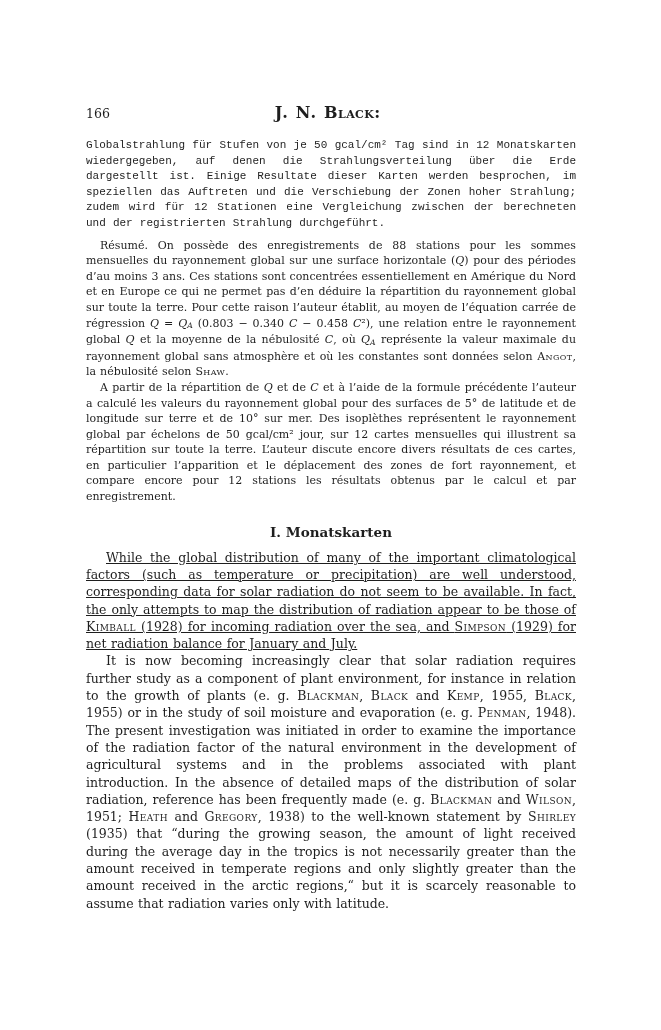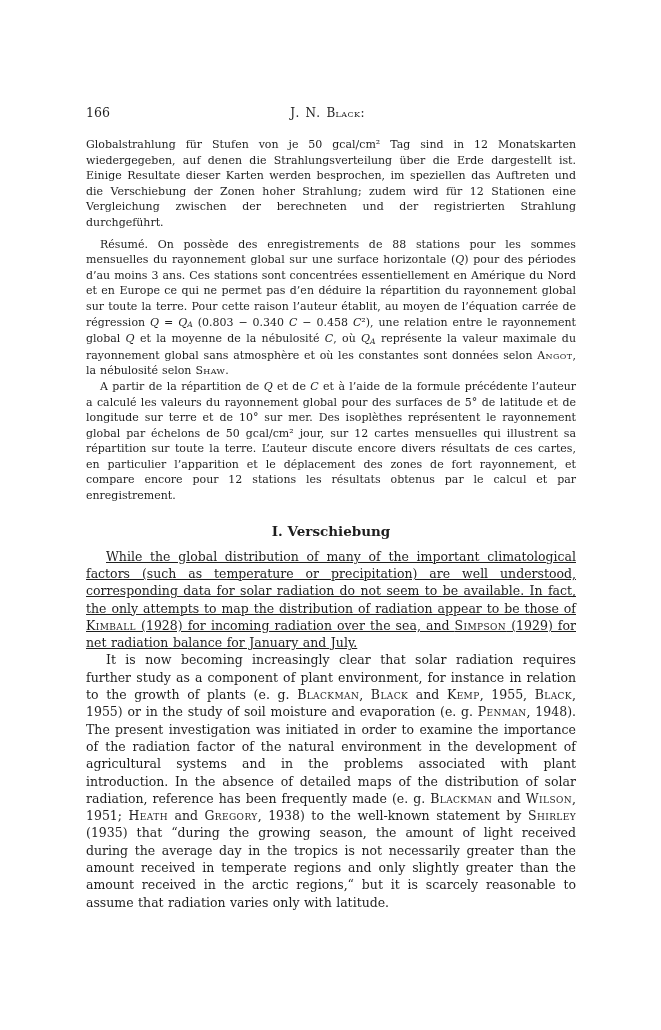--- a/index.html
+++ b/index.html
@@ -26,35 +26,37 @@
     justify-content: flex-end;
   }
   .page-number {
     min-width: 30px;
   }
   .running-head-author {
     flex: 1;
     text-align: center;
     padding-right: 36px;
     letter-spacing: 1.2px;
-    font-size: 12px;
+    font-size: 16px;
+    font-weight: bold;
   }
   .para {
     margin: 0;
     text-align: justify;
     hyphens: auto;
     -webkit-hyphens: auto;
   }
   .abstract-para {
     font-size: 11px;
     line-height: 15.6px;
     word-spacing: 0.5px;
   }
   .abstract-german {
     margin-top: 17px;
+    font-family: Liberation Mono, monospace;
   }
   .resume-1 {
     margin-top: 6px;
     text-indent: 14px;
   }
   .resume-2 {
     text-indent: 14px;
   }
   .section-heading {
     margin: 19px 0 0 0;
@@ -93,19 +95,19 @@
     <span class="page-number">166</span>
     <span class="running-head-author"><span>J. N. </span><span class="rt-sc">Black</span><span>:</span></span>
   </div>
 
   <p class="para abstract-para abstract-german" lang="de"><span>Globalstrahlung für Stufen von je 50 gcal/cm² Tag sind in 12 Monatskarten wiedergegeben, auf denen die Strahlungsverteilung über die Erde dargestellt ist. Einige Resultate dieser Karten werden besprochen, im speziellen das Auftreten und die Verschiebung der Zonen hoher Strahlung; zudem wird für 12 Stationen eine Vergleichung zwischen der berechneten und der registrierten Strahlung durchgeführt.</span></p>
 
   <p class="para abstract-para resume-1" lang="fr"><span class="rt-b">Résumé.</span><span> On possède des enregistrements de 88 stations pour les sommes mensuelles du rayonnement global sur une surface horizontale (</span><span class="rt-i">Q</span><span>) pour des périodes d’au moins 3 ans. Ces stations sont concentrées essentiellement en Amérique du Nord et en Europe ce qui ne permet pas d’en déduire la répartition du rayonnement global sur toute la terre. Pour cette raison l’auteur établit, au moyen de l’équation carrée de régression </span><span class="rt-i">Q</span><span> = </span><span class="rt-i">Q</span><span class="rt-i rt-sub">A</span><span> (0.803 − 0.340 </span><span class="rt-i">C</span><span> − 0.458 </span><span class="rt-i">C</span><span>²), une relation entre le rayonnement global </span><span class="rt-i">Q</span><span> et la moyenne de la nébulosité </span><span class="rt-i">C</span><span>, où </span><span class="rt-i">Q</span><span class="rt-i rt-sub">A</span><span> représente la valeur maximale du rayonnement global sans atmosphère et où les constantes sont données selon </span><span class="rt-sc">Angot</span><span>, la nébulosité selon </span><span class="rt-sc">Shaw</span><span>.</span></p>
 
   <p class="para abstract-para resume-2" lang="fr"><span>A partir de la répartition de </span><span class="rt-i">Q</span><span> et de </span><span class="rt-i">C</span><span> et à l’aide de la formule précédente l’auteur a calculé les valeurs du rayonnement global pour des surfaces de 5° de latitude et de longitude sur terre et de 10° sur mer. Des isoplèthes représentent le rayonnement global par échelons de 50 gcal/cm² jour, sur 12 cartes mensuelles qui illustrent sa répartition sur toute la terre. L’auteur discute encore divers résultats de ces cartes, en particulier l’apparition et le déplacement des zones de fort rayonnement, et compare encore pour 12 stations les résultats obtenus par le calcul et par enregistrement.</span></p>
 
-  <h2 class="section-heading">I. Verschiebung</h2>
+  <h2 class="section-heading">I. Monatskarten</h2>
 
   <p class="para intro-para intro-1" lang="en"><span>While the global distribution of many of the important climatological factors (such as temperature or precipitation) are well understood, corresponding data for solar radiation do not seem to be available. In fact, the only attempts to map the distribution of radiation appear to be those of </span><span class="rt-sc">Kimball</span><span> (1928) for incoming radiation over the sea, and </span><span class="rt-sc">Simpson</span><span> (1929) for net radiation balance for January and July.</span></p>
 
   <p class="para intro-para" lang="en"><span>It is now becoming increasingly clear that solar radiation requires further study as a component of plant environment, for instance in relation to the growth of plants (e. g. </span><span class="rt-sc">Blackman</span><span>, </span><span class="rt-sc">Black</span><span> and </span><span class="rt-sc">Kemp</span><span>, 1955, </span><span class="rt-sc">Black</span><span>, 1955) or in the study of soil moisture and evaporation (e. g. </span><span class="rt-sc">Penman</span><span>, 1948). The present investigation was initiated in order to examine the importance of the radiation factor of the natural environment in the development of agricultural systems and in the problems associated with plant introduction. In the absence of detailed maps of the distribution of solar radiation, reference has been frequently made (e. g. </span><span class="rt-sc">Blackman</span><span> and </span><span class="rt-sc">Wilson</span><span>, 1951; </span><span class="rt-sc">Heath</span><span> and </span><span class="rt-sc">Gregory</span><span>, 1938) to the well-known statement by </span><span class="rt-sc">Shirley</span><span> (1935) that “during the growing season, the amount of light received during the average day in the tropics is not necessarily greater than the amount received in temperate regions and only slightly greater than the amount received in the arctic regions,“ but it is scarcely reasonable to assume that radiation varies only with latitude.</span></p>
 
 </div>
 
 </body></html>

